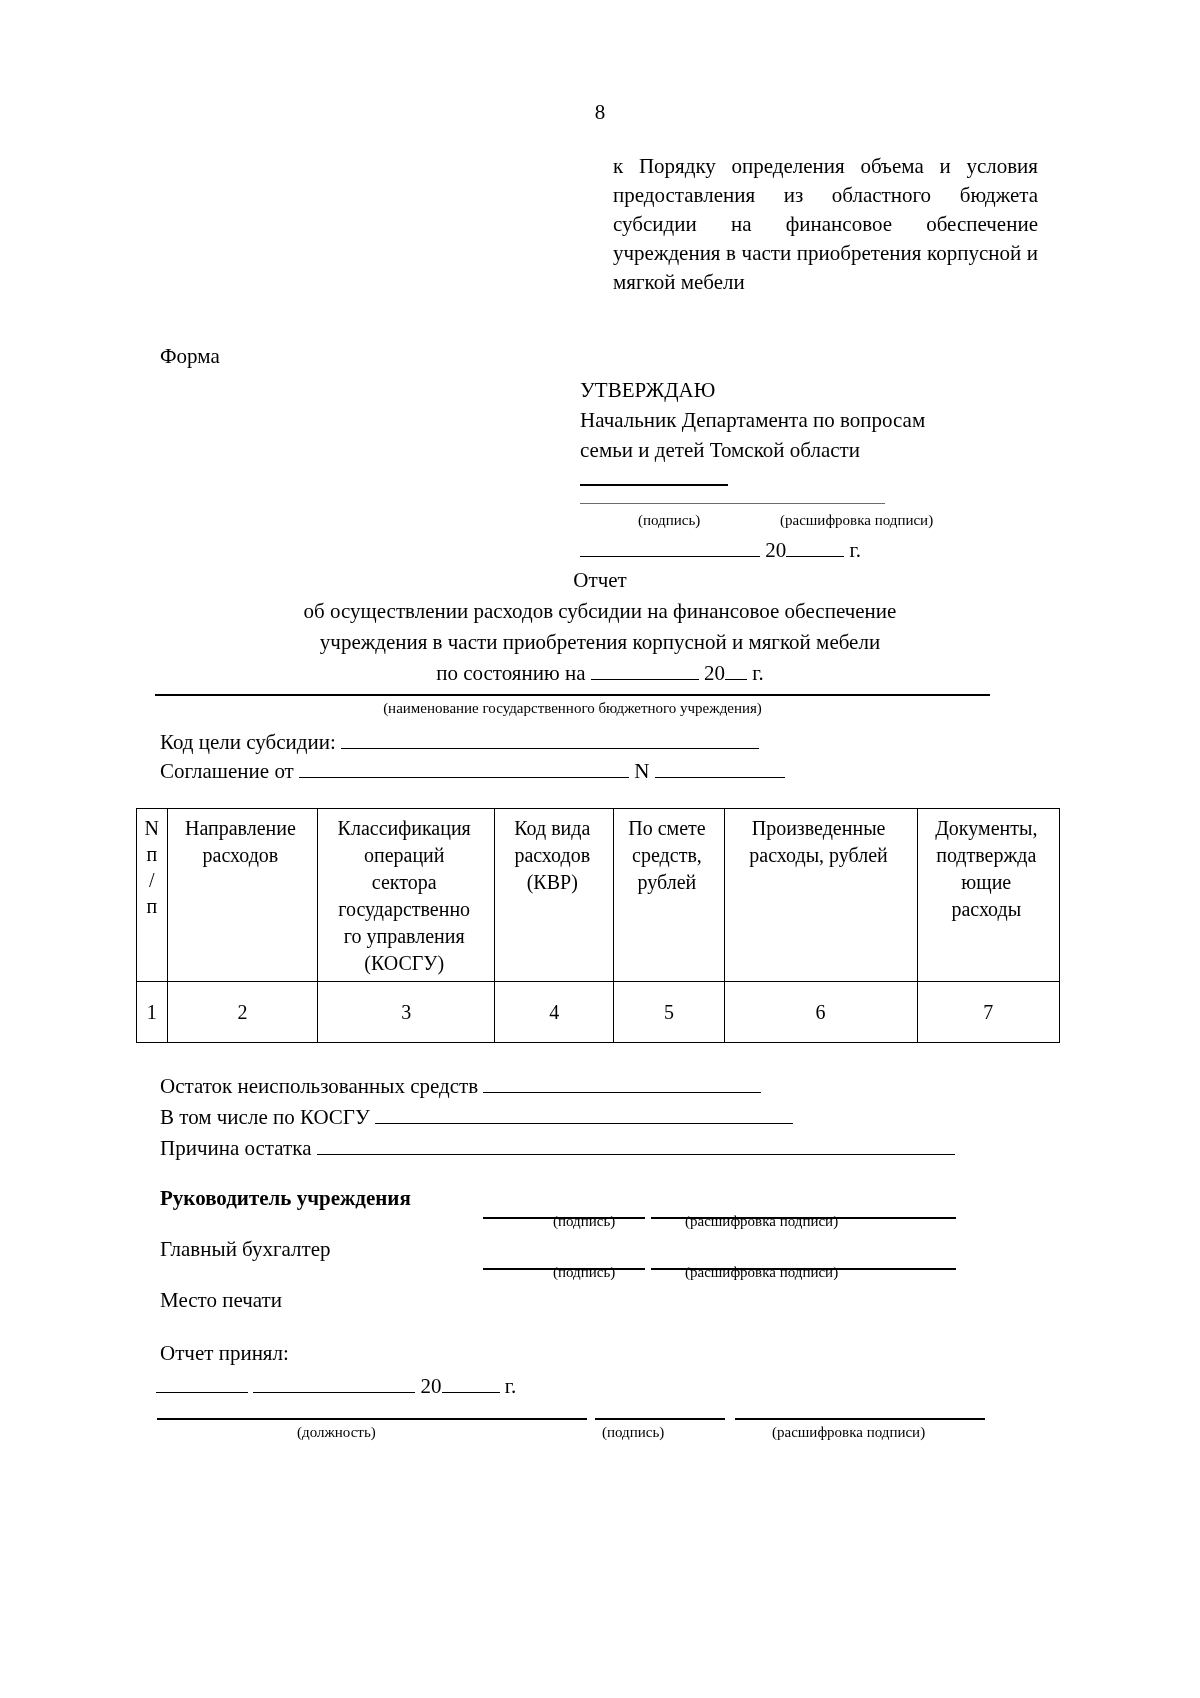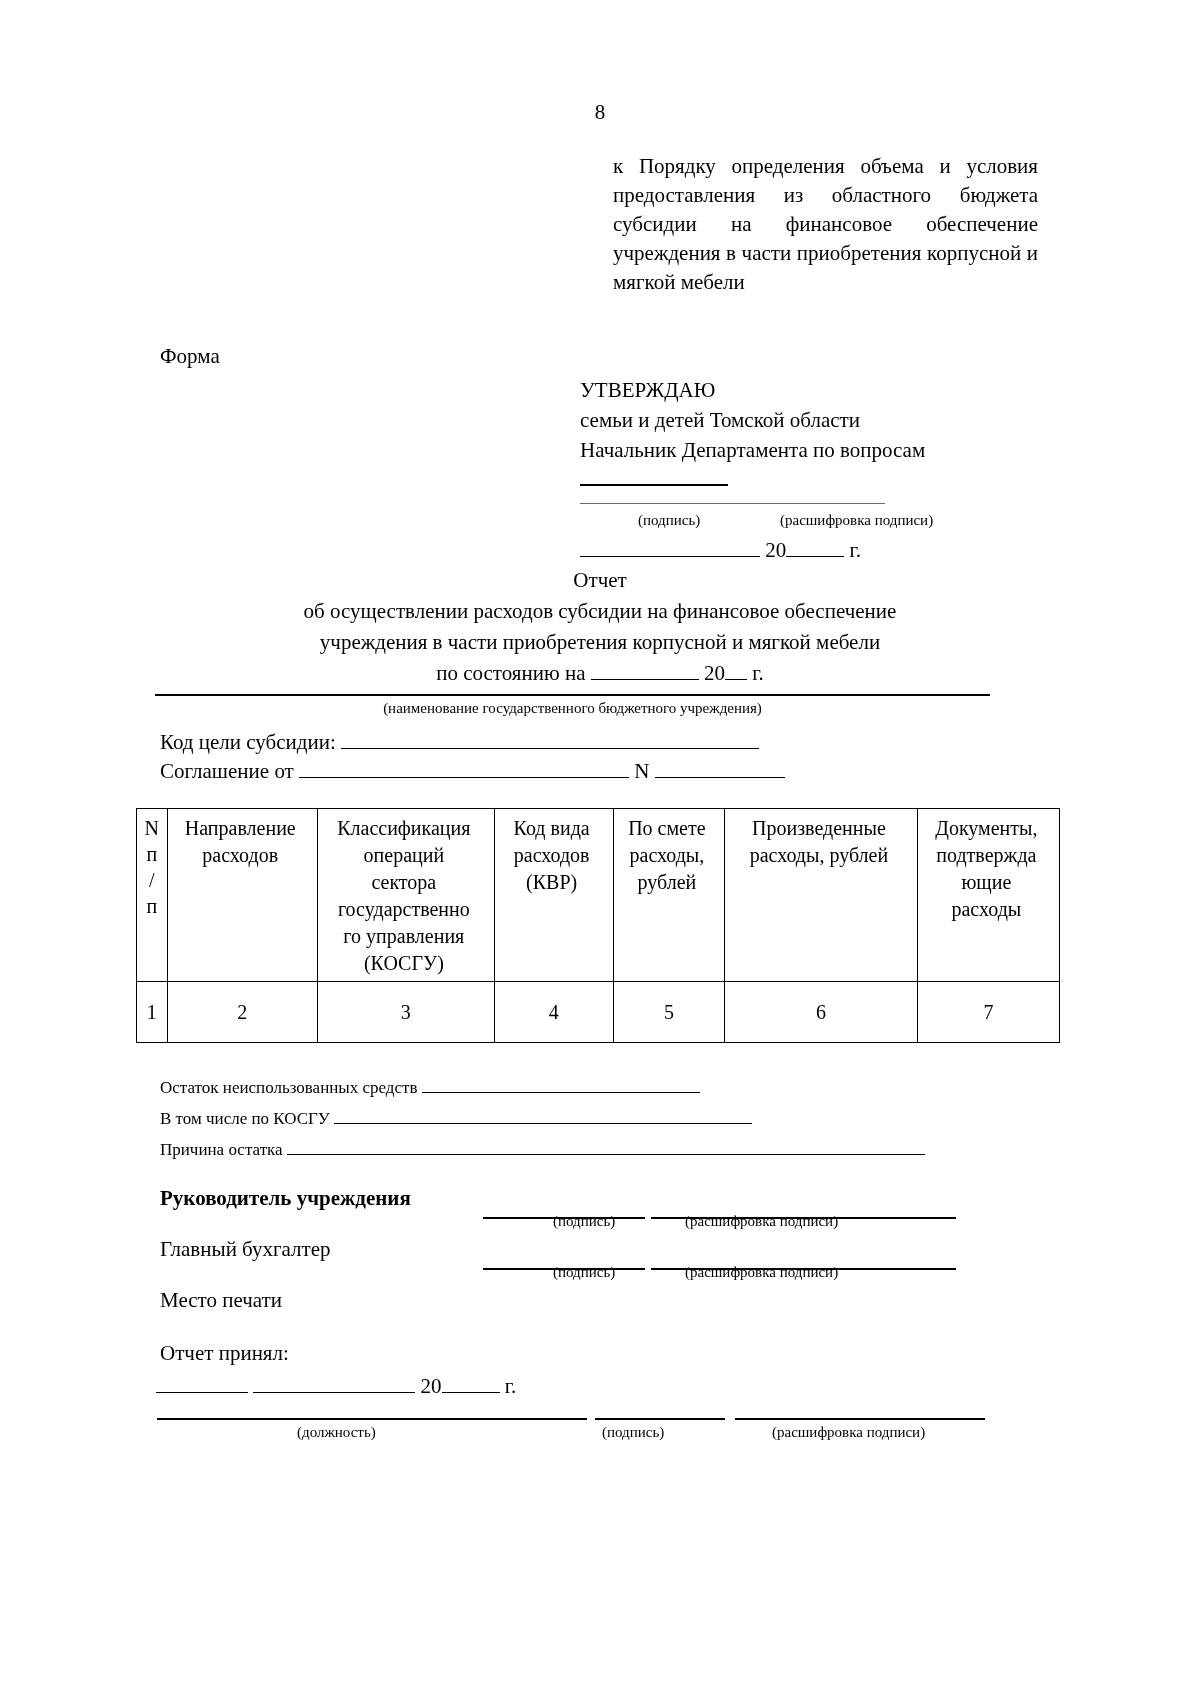--- a/index.html
+++ b/index.html
@@ -168,21 +168,21 @@
   .col3 { width: 176px; }
   .col4 { width: 118px; }
   .col5 { width: 108px; }
   .col6 { width: 198px; }
   .col7 { width: 140px; }
 
   
   .resid {
     position: absolute;
     left: 160px;
-    font-size: 17px;
+    font-size: 21px;
     white-space: nowrap;
   }
   .r1 { top: 1073px; }
   .r2 { top: 1104px; }
   .r3 { top: 1135px; }
 
   
   .sigrow {
     position: absolute;
     left: 160px;
@@ -269,22 +269,22 @@
   <div class="page-number">8</div>
 
   <div class="appendix-block">
     <div class="appendix-body">к Порядку определения объема и условия предоставления из областного бюджета субсидии на финансовое обеспечение учреждения в части приобретения корпусной и мягкой мебели</div>
   </div>
 
   <div class="forma-label">Форма</div>
 
   <div class="approve-block">
     <span class="approve-word">УТВЕРЖДАЮ</span>
+    <span class="approve-line">Начальник Департамента по вопросам</span>
     <span class="approve-line">семьи и детей Томской области</span>
-    <span class="approve-line">Начальник Департамента по вопросам</span>
 
     <div class="sig-short-rule"></div>
     <div class="sig-long-rule"></div>
     <div class="sig-captions">
       <span class="c1">(подпись)</span>
       <span class="c2">(расшифровка подписи)</span>
     </div>
 
     <div class="date-row">
       <span class="ul" style="width:180px"></span>
@@ -341,21 +341,21 @@
           <span>го управления</span><br>
           <span>(КОСГУ)</span>
         </th>
         <th class="col4">
           <span>Код вида</span><br>
           <span>расходов</span><br>
           <span>(КВР)</span>
         </th>
         <th class="col5">
           <span>По смете</span><br>
-          <span>расходы,</span><br>
+          <span>средств,</span><br>
           <span>рублей</span>
         </th>
         <th class="col6">
           <span>Произведенные</span><br>
           <span>расходы, рублей</span>
         </th>
         <th class="col7">
           <span>Документы,</span><br>
           <span>подтвержда</span><br>
           <span>ющие</span><br>

